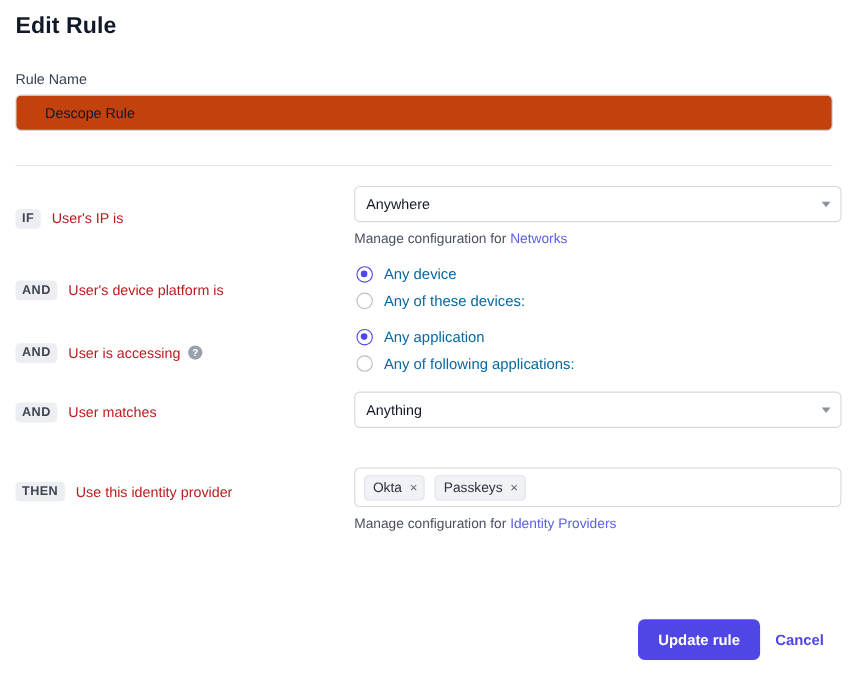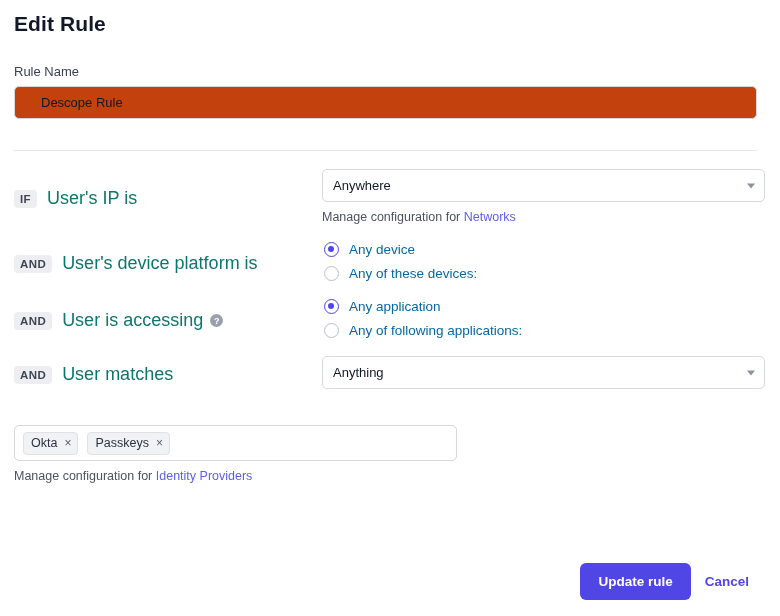--- a/index.html
+++ b/index.html
@@ -72,22 +72,22 @@
     font-size: 11.5px;
     font-weight: bold;
     letter-spacing: 0.4px;
     border-radius: 4px;
     padding: 3px 6px;
     margin-right: 10px;
     min-width: 20px;
     text-align: center;
   }
   .row-label {
-    font-size: 18px;
-    color: #0f766e;
+    font-size: 13px;
+    color: #b91c1c;
   }
   .help-icon {
     display: inline-flex;
     align-items: center;
     justify-content: center;
     width: 13px;
     height: 13px;
     border-radius: 50%;
     background: #9aa1ad;
     color: #fff;
@@ -303,20 +303,24 @@
       </div>
       <div class="row-right">
         <div class="select">
           <span>Anything</span>
           <span class="caret"></span>
         </div>
       </div>
     </div>
 
     <div class="row">
+      <div class="row-left">
+        <span class="chip">THEN</span>
+        <span class="row-label">Use this identity provider</span>
+      </div>
       <div class="row-right">
         <div class="tag-input">
           <span class="tag">
             <span>Okta</span>
             <span class="tag-x">×</span>
           </span>
           <span class="tag">
             <span>Passkeys</span>
             <span class="tag-x">×</span>
           </span>

